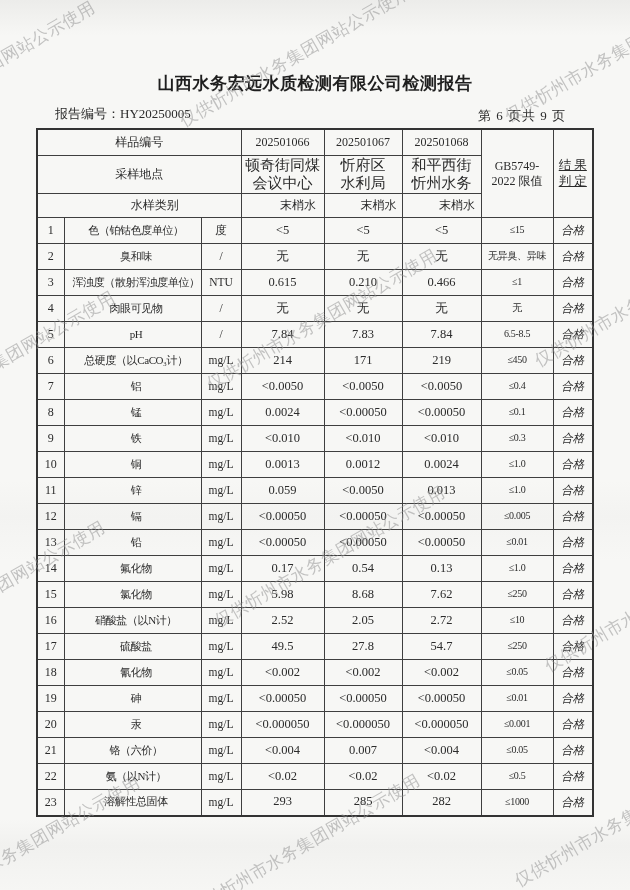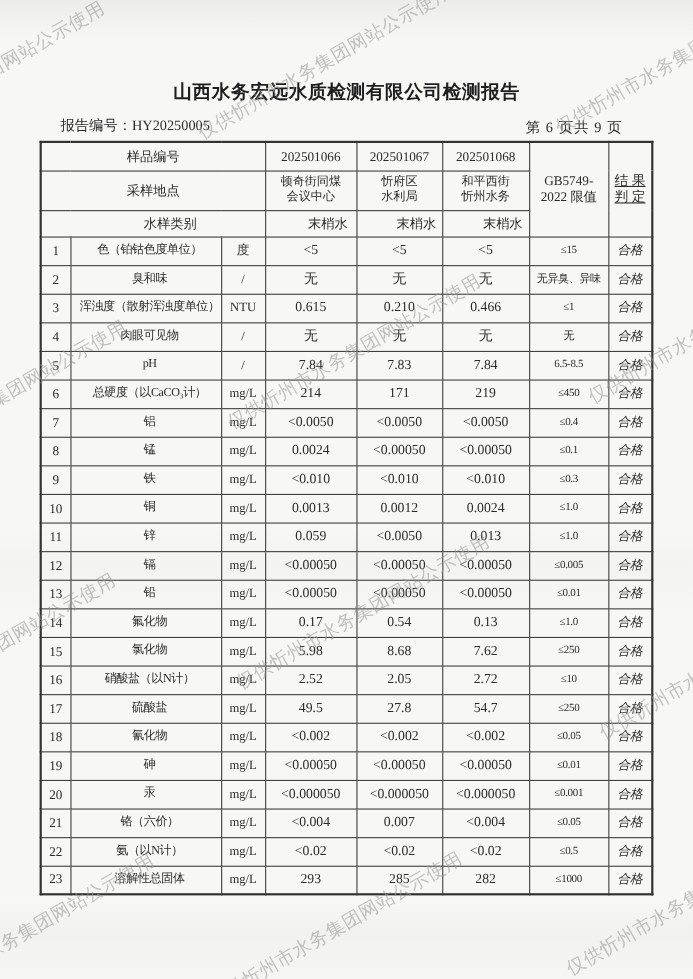--- a/index.html
+++ b/index.html
@@ -64,21 +64,21 @@
     overflow:hidden;
     line-height:1.25;
     padding:0 1px;
   }
   table.report{ border:2px solid #333; }
   tr.h1 td{ height:26px; }
   tr.h2 td{ height:36px; }
   tr.h3 td{ height:24px;padding-left:32px; }
   tr.data td{ height:26px; }
   .pre{ white-space:pre-line; }
-  .loc{ font-size:11px; line-height:15px; }
+  .loc{ font-size:15px; line-height:15px; }
   .limit-head{ line-height:28px; font-size:12px; }
   .result-head{ line-height:45px; font-size:12.5px;text-decoration:underline; }
   .col-item{ text-align:left; padding-left:8px !important;
              font-size:11px; letter-spacing:-.4px; white-space:nowrap; }
   .col-no{ font-size:12px; }
   .col-unit{ font-size:11.5px; }
   .col-val{ font-size:12.5px; }
   .col-limit{ font-size:10px; letter-spacing:-.3px;margin-top:24px; }
   .col-result{ font-size:11.5px;font-style:italic; }
 </style>

